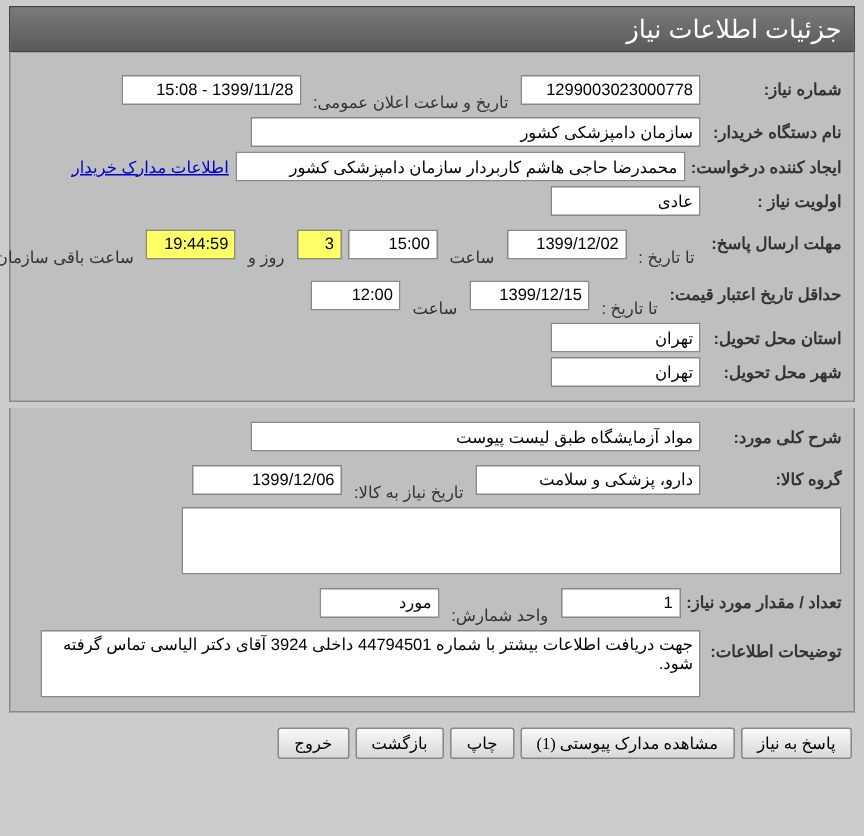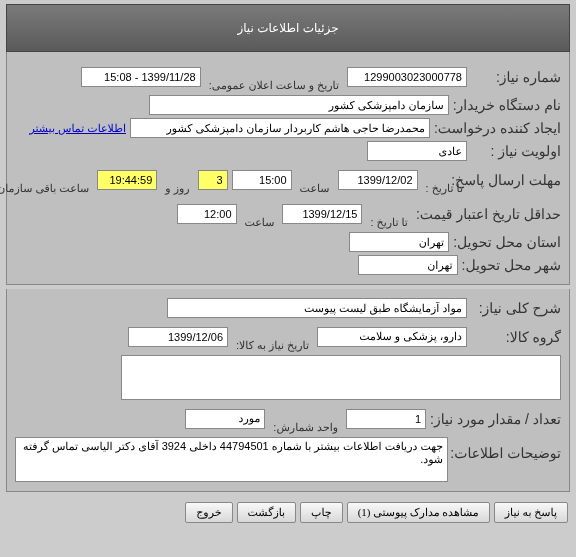--- a/index.html
+++ b/index.html
@@ -12,44 +12,44 @@
   overflow: hidden;
   direction: rtl;
   color: #333;
 }
 .panel {
   margin: 4px 6px;
 }
 .panel-header {
   background: linear-gradient(to bottom, #7a7a7a, #5a5a5a);
   color: #fff;
-  padding: 16px 8px;
-  font-size: 12px;
+  padding: 4px 8px;
+  font-size: 17px;
   border: 1px solid #444;
-  text-align: center;
 }
 .panel-body {
   background: #bfbfbf;
   border: 1px solid #888;
   border-top: none;
   padding: 6px 8px;
 }
 .row {
   display: flex;
   align-items: center;
   margin: 3px 0;
   gap: 4px;
   flex-wrap: nowrap;
 }
 .label {
-  font-size: 14px;
+  font-size: 11px;
   color: #333;
   white-space: nowrap;
   min-width: 90px;
   text-align: right;
+  font-weight: bold;
 }
 .label-sm {
   font-size: 11px;
   color: #333;
   white-space: nowrap;
   padding: 0 4px;
   margin-top: 18px;
 }
 input[type=text], .readonly {
   background: #fff;
@@ -116,21 +116,21 @@
     </div>
 
     <div class="row">
       <span class="label">نام دستگاه خریدار:</span>
       <input type="text" style="width: 300px;" readonly="" value="سازمان دامپزشکی کشور">
     </div>
 
     <div class="row">
       <span class="label">ایجاد کننده درخواست:</span>
       <input type="text" style="width: 300px;" readonly="" value="محمدرضا حاجی هاشم کاربردار سازمان دامپزشکی کشور">
-      <span class="link">اطلاعات تماس بیشتر</span>
+      <span class="link">اطلاعات مدارک خریدار</span>
     </div>
 
     <div class="row">
       <span class="label">اولویت نیاز :</span>
       <input type="text" class="w100" readonly="" value="عادی" style="">
     </div>
 
     <div class="row">
       <span class="label">مهلت ارسال پاسخ:</span>
       <span class="label-sm">تا تاریخ :</span>
@@ -161,21 +161,21 @@
       <input type="text" class="w100" readonly="" value="تهران" style="">
     </div>
 
   </div>
 </div>
 
 <div class="panel">
   <div class="panel-body">
 
     <div class="row">
-      <span class="label">شرح کلی نیاز:</span>
+      <span class="label">شرح کلی مورد:</span>
       <input type="text" style="width: 300px;" readonly="" value="مواد آزمایشگاه طبق لیست پیوست">
     </div>
 
     <div class="row">
       <span class="label">گروه کالا:</span>
       <input type="text" class="w150" readonly="" value="دارو، پزشکی و سلامت" style="">
       <span class="label-sm">تاریخ نیاز به کالا:</span>
       <input type="text" class="w100" readonly="" value="1399/12/06" style="">
     </div>
 

